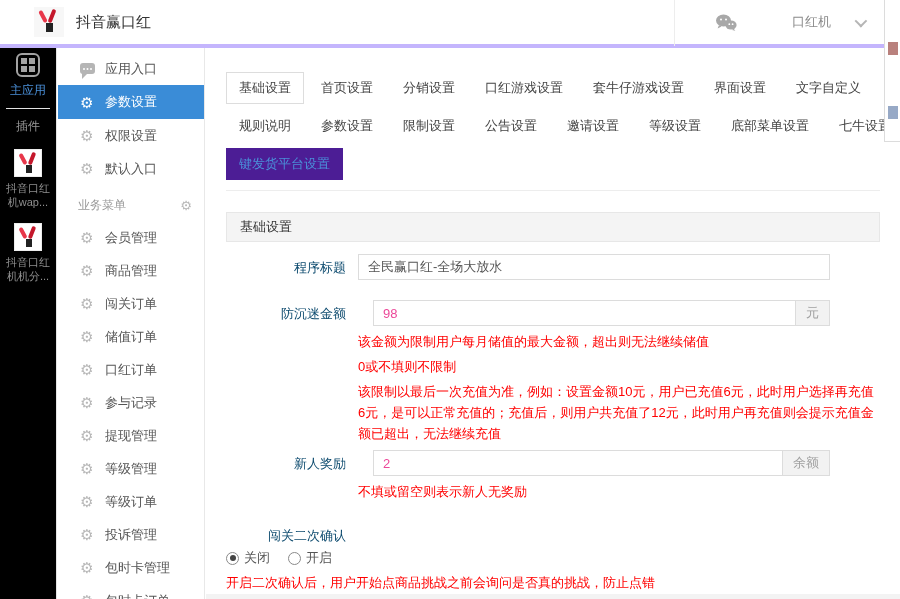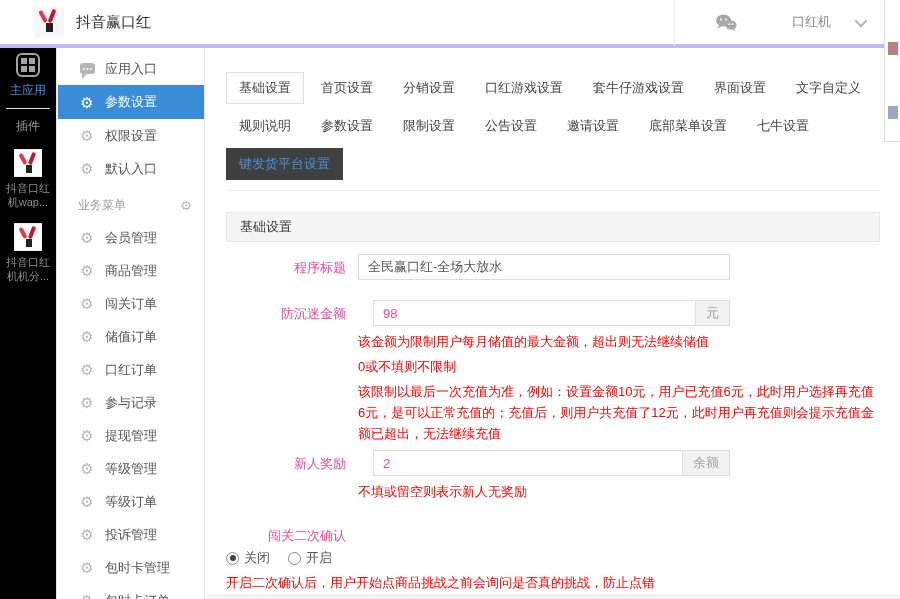--- a/index.html
+++ b/index.html
@@ -50,30 +50,30 @@
   .side-section .sec-label { color:#999; font-size:12px; flex:1; }
   .side-section .sec-gear { color:#b8b8b8; font-size:13px; cursor:pointer; }
 
   
   #main { position:absolute; top:48px; left:206px; right:0; bottom:0; background:#fff; padding:24px 20px 0; overflow:hidden; }
   .tabs-wrap { border-bottom:1px solid #ededed; padding-bottom:10px; }
   .tab-row { display:flex; flex-wrap:nowrap; }
   .tab-row + .tab-row { margin-top:6px; }
   .tab { padding:6px 12px; border:1px solid transparent; color:#444; white-space:nowrap; cursor:pointer; margin-right:4px; }
   .tab.active { border-color:#ddd; background:#fff; }
-  .tab.gray-active { background:#404040; color:#4a90d9; }
+  .tab.gray-active { background:#4c1d95; color:#4a90d9; }
 
   .panel { margin-top:21px; }
   .panel-hd { height:30px; line-height:28px; background:#f4f4f4; border:1px solid #e7e7e7; padding-left:13px; color:#333; }
   .panel-bd { padding-top:12px; }
 
   .frow { display:flex; }
-  .flabel { width:132px; flex:none; text-align:right; padding:5px 12px 0 0; color:#ec4899; }
+  .flabel { width:132px; flex:none; text-align:right; padding:5px 12px 0 0; color:#0c4a6e; }
   .fbody { width:522px; }
-  .igroup { display:flex; width:372px; }
+  .igroup { display:flex; width:472px; }
   .tinput { height:26px; border:1px solid #dcdcdc; padding:0 9px; font-size:13px; color:#555; width:100%; font-family:inherit; background:#fff; outline:none; }
   .tinput.gray { color:#ec4899;margin-left:15px; }
   .igroup .tinput { flex:1; min-width:0; }
   .addon { flex:none; background:#f2f2f2; border:1px solid #dcdcdc; border-left:none; line-height:24px; padding:0 10px; color:#a0a0a0; }
   .fake-input { height:26px; border:1px solid #dcdcdc; padding:0 9px; width:450px; display:flex; align-items:center; color:#a8a8a8; }
   .fhelp { color:#f00; margin-top:5px; line-height:21px; }
   .radio-line { padding-top:4px; display:flex; align-items:center; }
   .radio { display:inline-block; width:13px; height:13px; border:1px solid #8a8a8a; border-radius:50%; position:relative; background:#fff; flex:none; }
   .radio.sel::after { content:""; position:absolute; left:2.5px; top:2.5px; width:6px; height:6px; border-radius:50%; background:#444; }
   .radio-lbl { margin:0 18px 0 5px; color:#555; }
@@ -229,20 +229,21 @@
       <span class="tab">界面设置</span>
       <span class="tab">文字自定义</span>
       <span class="tab">储值设置</span>
     </div>
     <div class="tab-row">
       <span class="tab">规则说明</span>
       <span class="tab">参数设置</span>
       <span class="tab">限制设置</span>
       <span class="tab">公告设置</span>
       <span class="tab">邀请设置</span>
+      <span class="tab">等级设置</span>
       <span class="tab">底部菜单设置</span>
       <span class="tab">七牛设置</span>
 
     </div>
     <div class="tab-row">
       <span class="tab gray-active">键发货平台设置</span>
     </div>
   </div>
 
   <div class="panel">

